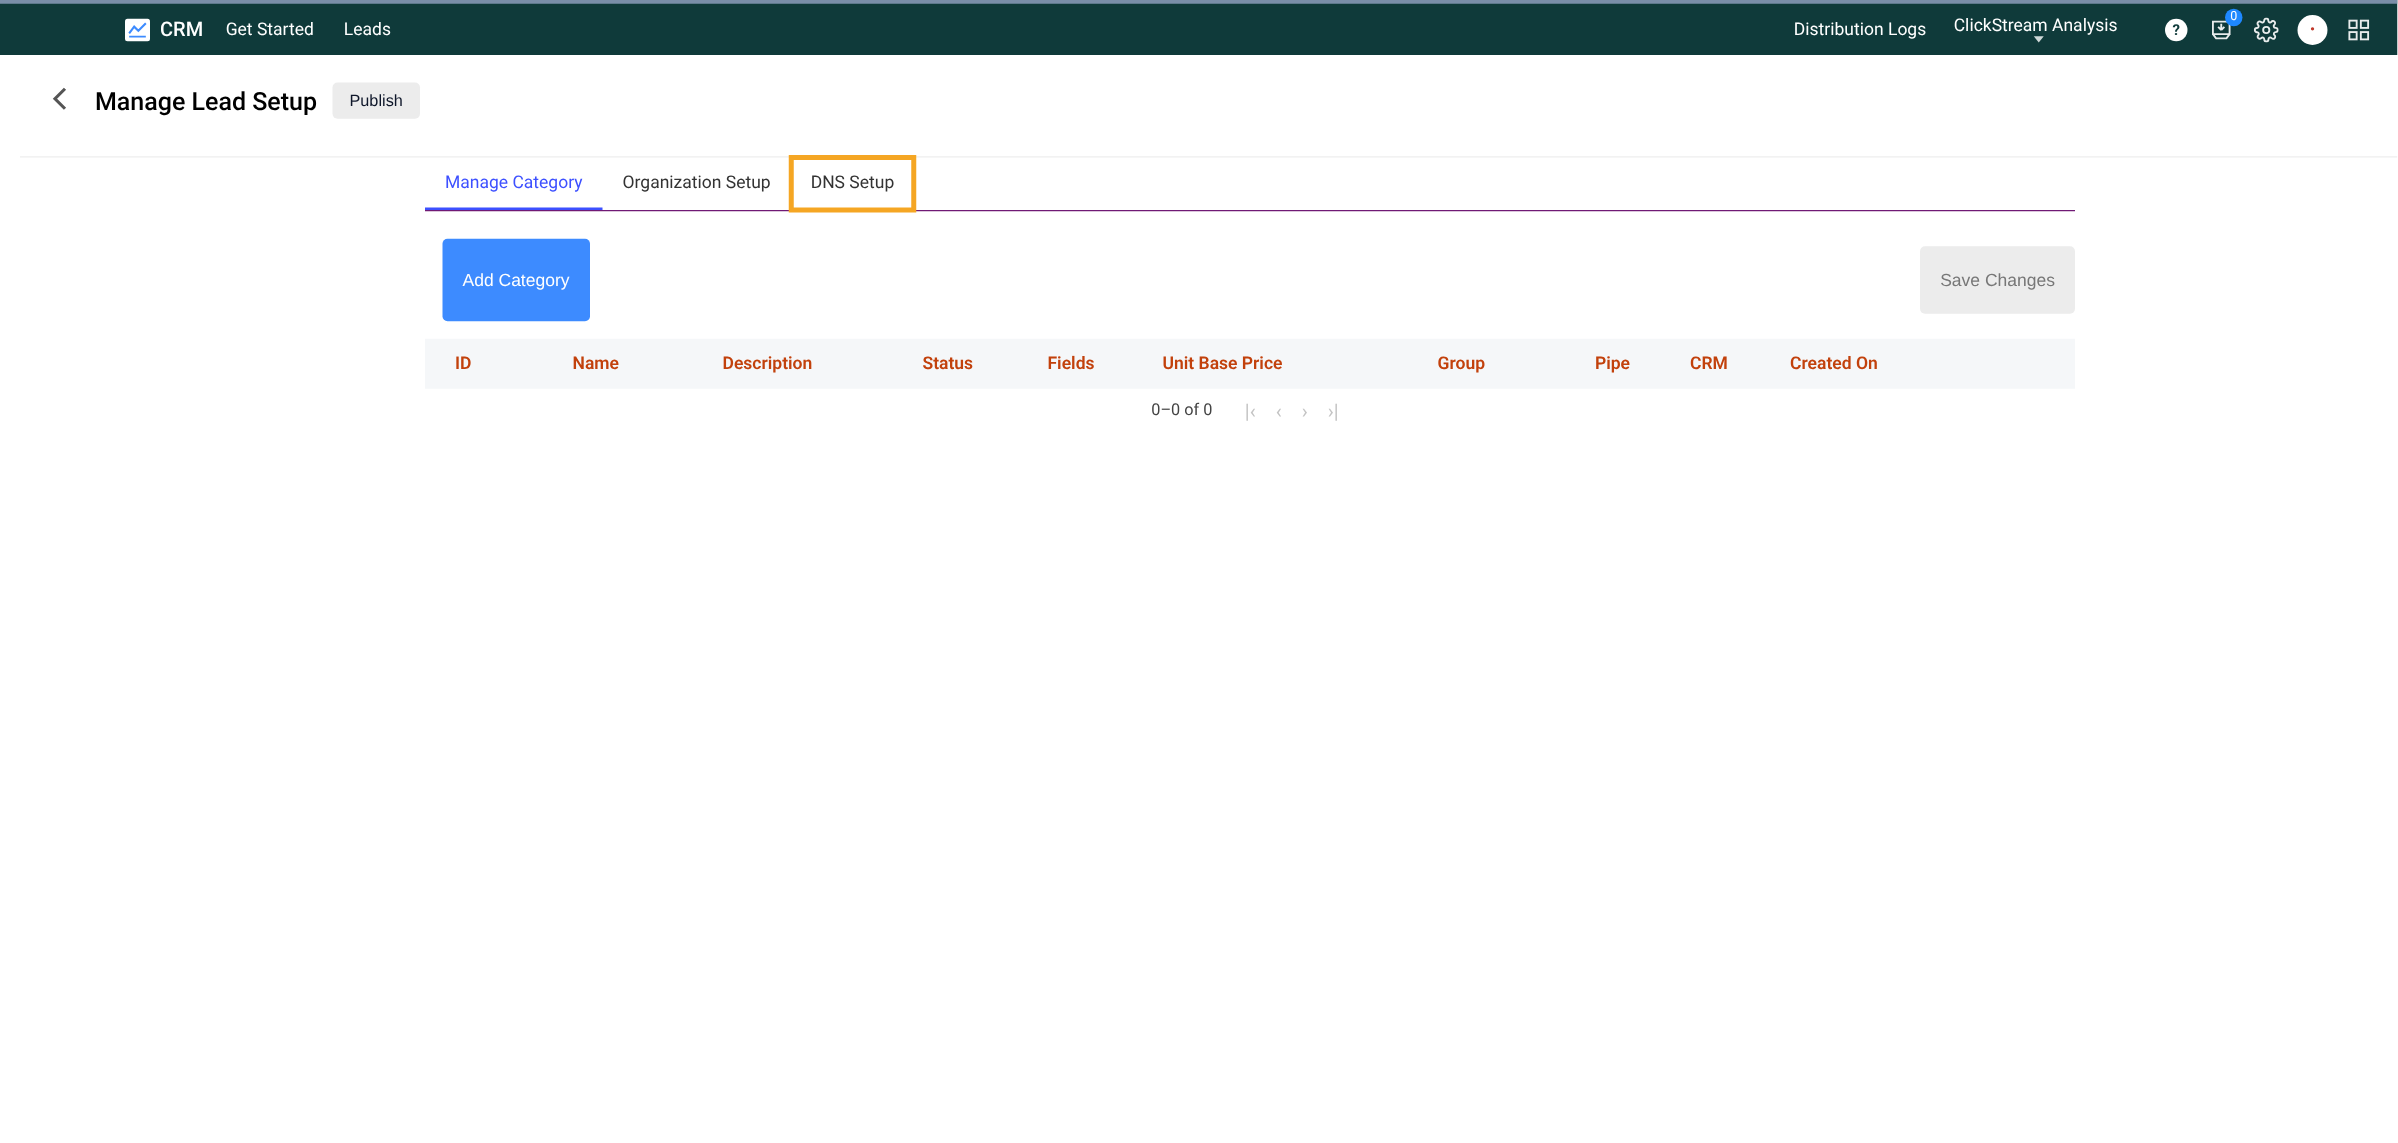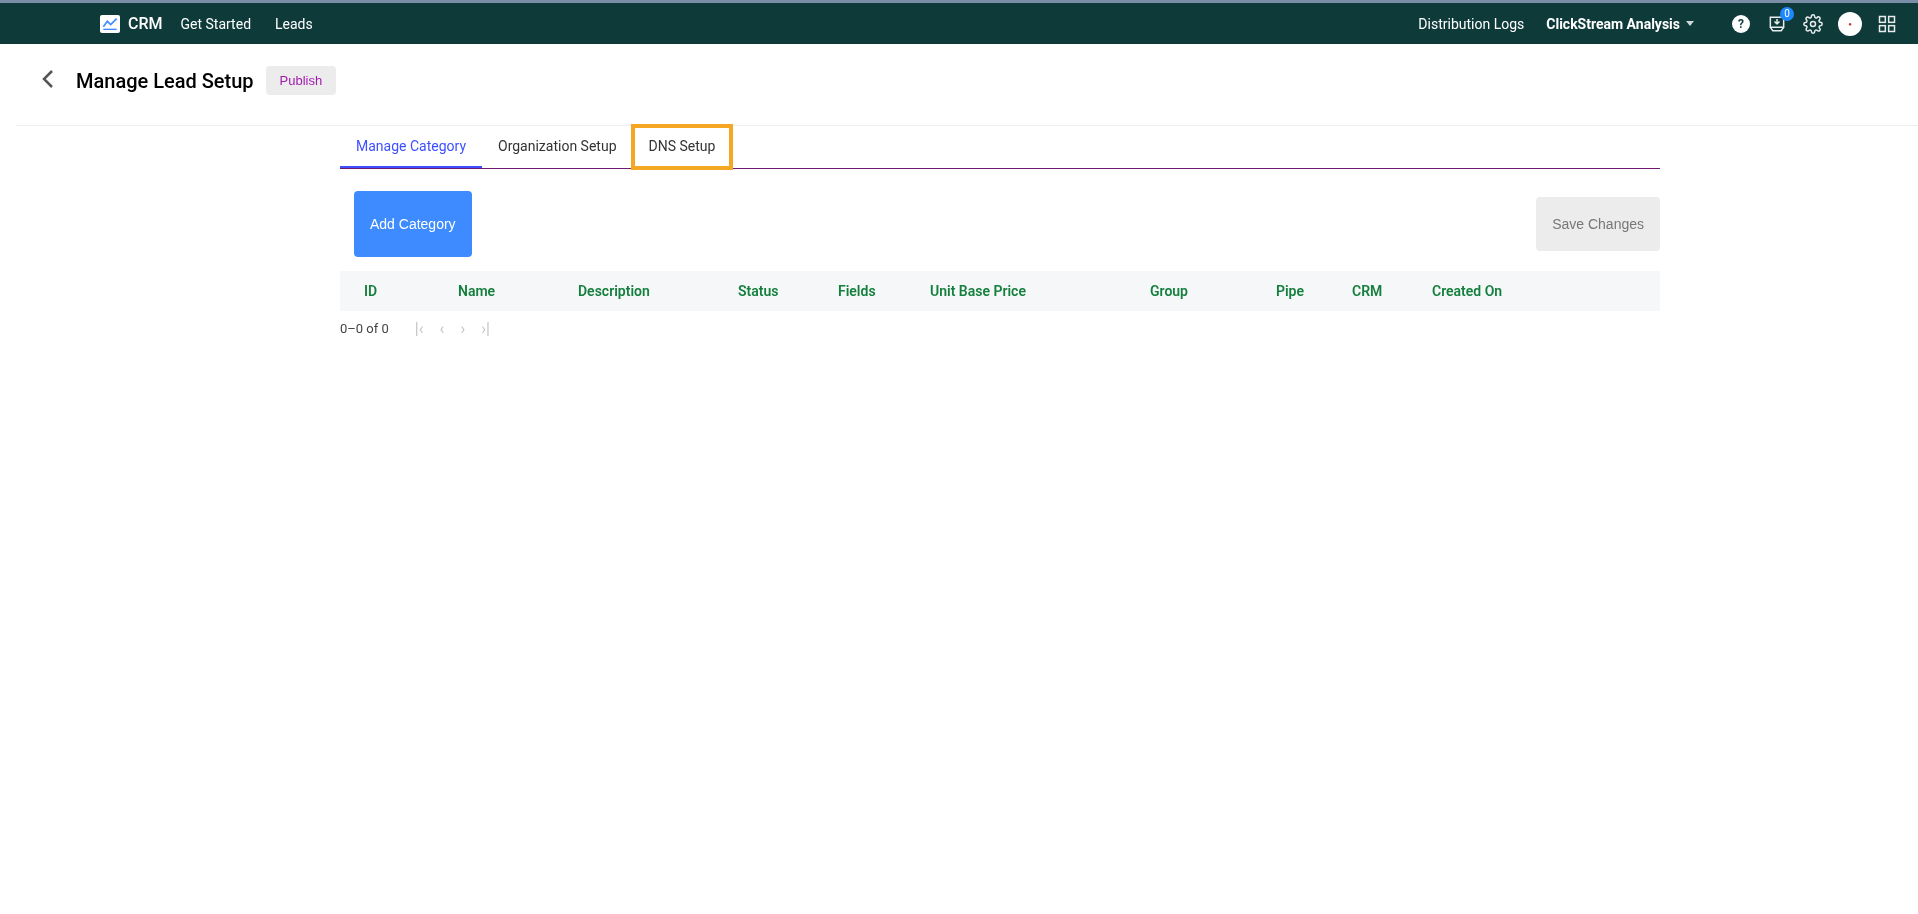--- a/index.html
+++ b/index.html
@@ -43,21 +43,21 @@
   }
   .topbar-spacer { flex: 1; }
   .top-action {
     color: #fff;
     font-size: 14px;
     margin-right: 22px;
     cursor: pointer;
     display: inline-flex;
     align-items: center;
   }
-  .top-action.bold { font-weight: 700; }
+  .top-action.bold { font-weight: 400; flex-direction: column; }
   .chevron-down {
     margin-left: 6px;
     width: 0; height: 0;
     border-left: 4px solid transparent;
     border-right: 4px solid transparent;
     border-top: 5px solid #cfd8d8;
   }
   .icon-btn {
     width: 22px; height: 22px;
     display: inline-flex;
@@ -120,21 +120,21 @@
     margin-right: 12px;
   }
   .status-block {
     color: #e8573d;
     font-size: 13px;
     line-height: 1.4;
     margin-right: 8px;
   }
   .publish-btn {
     background: #ececec;
-    color: #a21caf;
+    color: #0f172a;
     border: none;
     border-radius: 4px;
     padding: 7px 14px;
     font-size: 13px;
     cursor: default;
   }
 
   
   .hr-line {
     height: 1px;
@@ -191,37 +191,37 @@
     cursor: default;
   }
 
   
   .table-header {
     background: #f5f7f9;
     display: flex;
     padding: 12px 18px;
     font-size: 14px;
     font-weight: 600;
-    color: #15803d;
+    color: #c2410c;
   }
   .th.id { width: 100px; padding-left:6px; }
   .th.name { width: 120px; }
   .th.desc { width: 160px; }
   .th.status { width: 100px; }
   .th.fields { width: 92px; }
   .th.price { width: 220px; }
   .th.group { width: 100px; }
   .th.pipe { width: 76px; margin-left: 26px; }
   .th.crm { width: 80px; }
   .th.created { width: 150px; }
 
   .pager {
     display: flex;
     align-items: center;
-    justify-content: flex-start;
+    justify-content: center;
     padding: 8px 0;
     color: #666;
     font-size: 13px;
   }
   .pager-text { margin-right: 18px; color: #444; }
   .pager-icons { display: flex; align-items: center; color: #c4c4c4; }
   .pager-icons span { margin: 0 8px; font-size: 16px; cursor: default; }
 </style>
 </head>
 <body>

